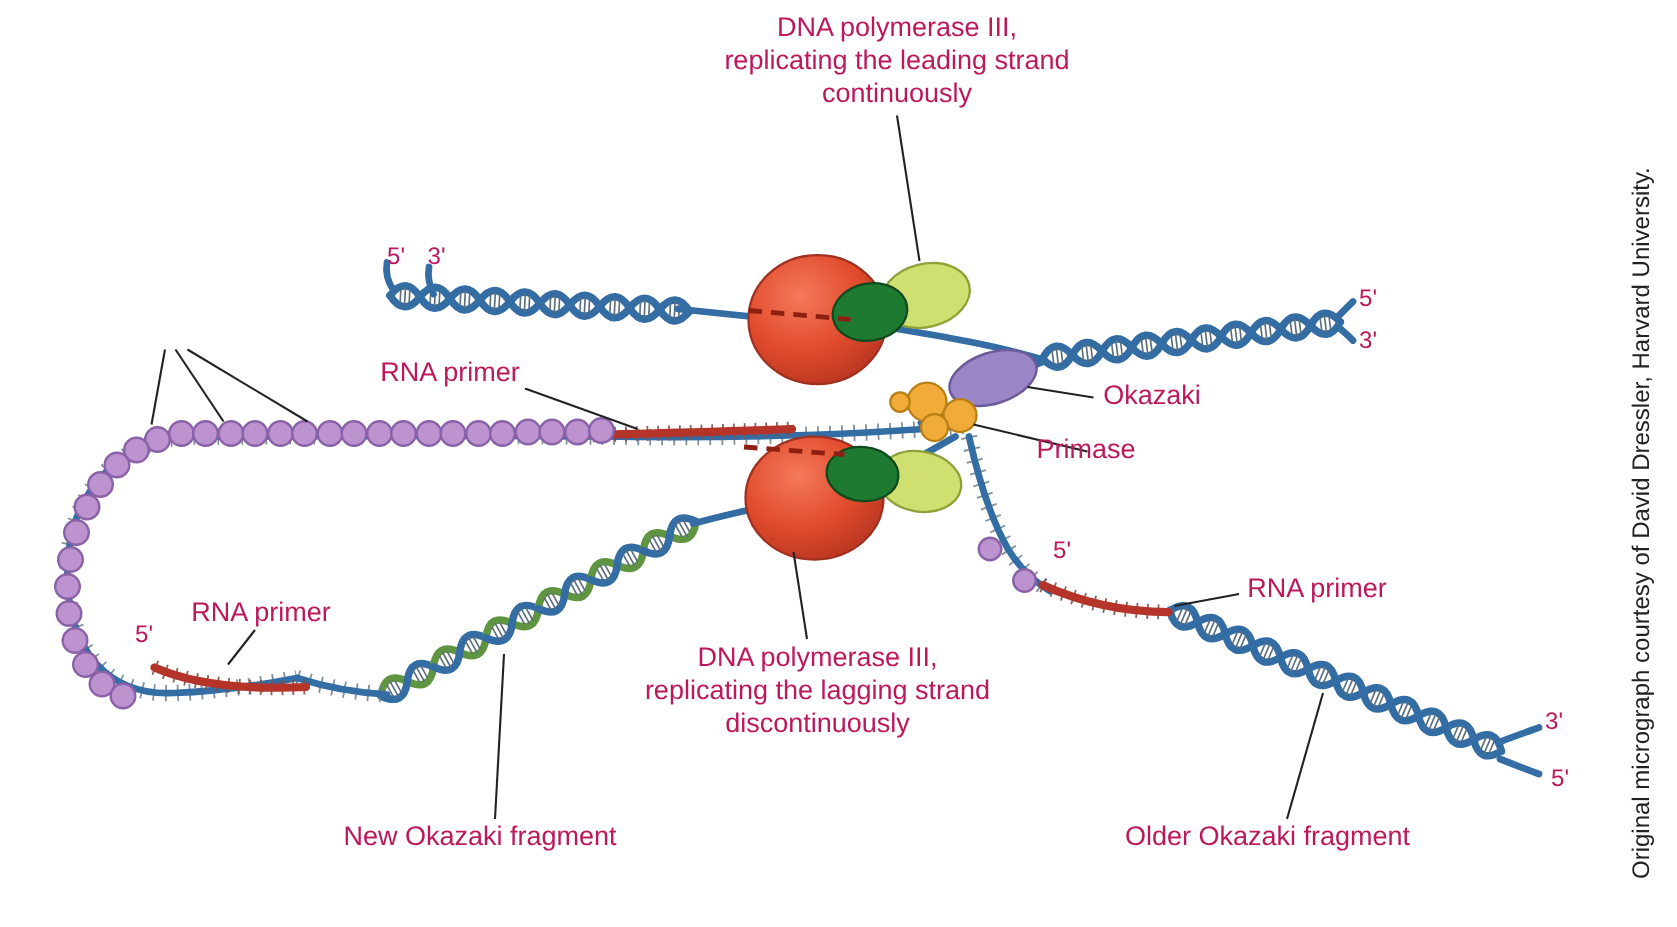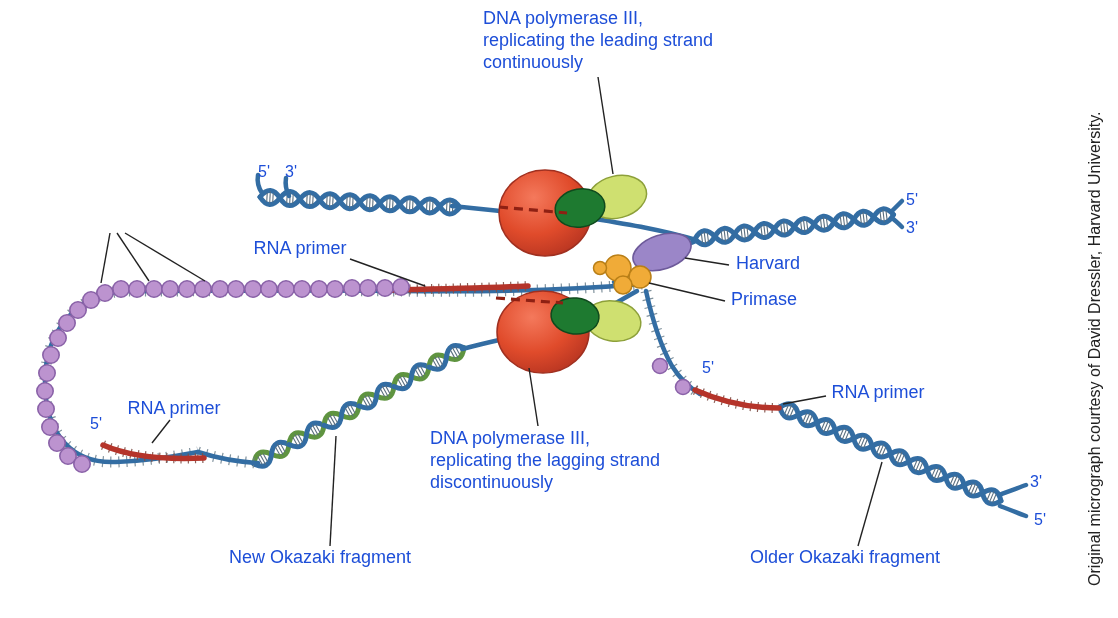--- a/index.html
+++ b/index.html
@@ -3,22 +3,22 @@
 <meta charset="utf-8">
 <style>
   html,body{margin:0;padding:0;background:#fff;}
   .stage{
     position:relative;width:1118px;height:618px;background:#fff;overflow:hidden;
     font-family:"Liberation Sans",sans-serif;color:#111;
   }
   .stage svg{position:absolute;left:0;top:0;}
   .lbl{
     position:absolute;transform:translateX(-50%);
-    white-space:pre-line;text-align:left;
-    font-size:18px;line-height:1.22;color:#1d4ed8;
+    white-space:pre-line;text-align:center;
+    font-size:18px;line-height:1.22;color:#be185d;
   }
   .end{font-size:16px;}
   .credit{
     position:absolute;left:1086px;top:586px;
     transform:rotate(-90deg);transform-origin:0 0;
     font-size:16px;color:#222;white-space:nowrap;
   }
   
   .sA,.sB{stroke:var(--dna-strand,#336da3);stroke-width:5;fill:none;stroke-linecap:round;}
   .sG{stroke:var(--new-strand,#5f9440);stroke-width:5;fill:none;stroke-linecap:round;}
@@ -219,22 +219,22 @@
       <path class="leader" d="M858,546 L882,462"></path>
       <path class="leader" d="M170,420 L152,443"></path>
       <path class="leader" d="M826,396 L783,404"></path>
     </g>
   </svg>
 
   <div class="lbl" style="left:598px;top:8px">DNA polymerase III,
 replicating the leading strand
 continuously</div>
   <div class="lbl" style="left:300px;top:238px">RNA primer</div>
-  <div class="lbl" style="left:768px;top:253px">Harvard</div>
-  <div class="lbl" style="left:764px;top:289px">Primase</div>
+  <div class="lbl" style="left:768px;top:253px">Okazaki</div>
+  <div class="lbl" style="left:724px;top:289px">Primase</div>
   <div class="lbl" style="left:545px;top:428px">DNA polymerase III,
 replicating the lagging strand
 discontinuously</div>
   <div class="lbl" style="left:845px;top:547px">Older Okazaki fragment</div>
   <div class="lbl" style="left:320px;top:547px">New Okazaki fragment</div>
   <div class="lbl" style="left:174px;top:398px">RNA primer</div>
   <div class="lbl" style="left:878px;top:382px">RNA primer</div>
 
   <div class="lbl end" style="left:264px;top:162px">5'</div>
   <div class="lbl end" style="left:291px;top:162px">3'</div>

